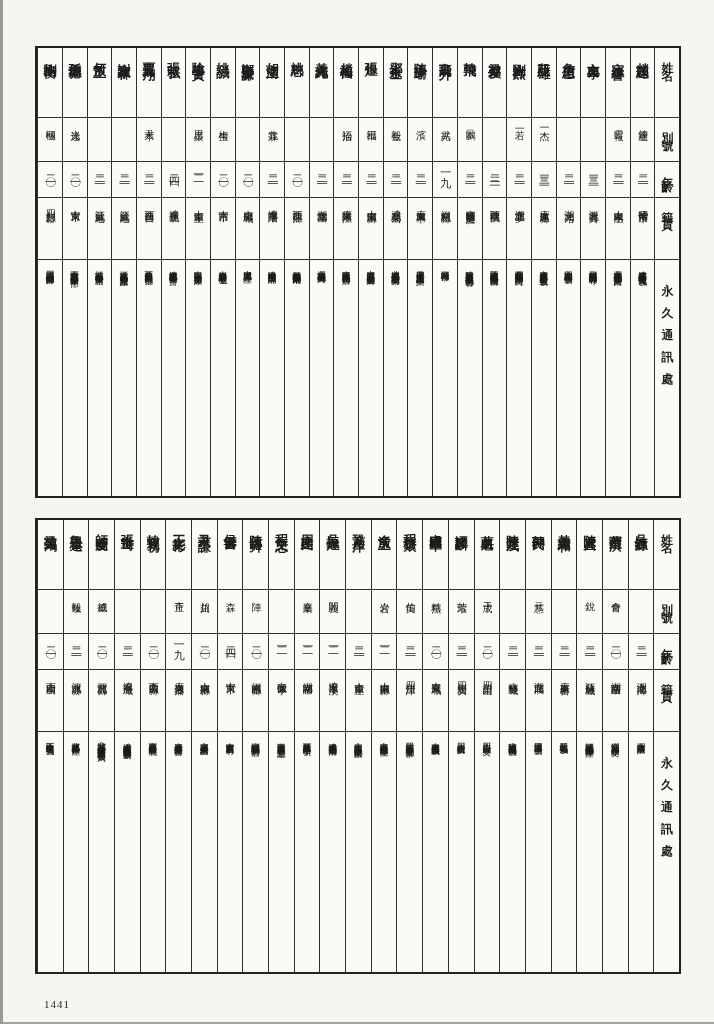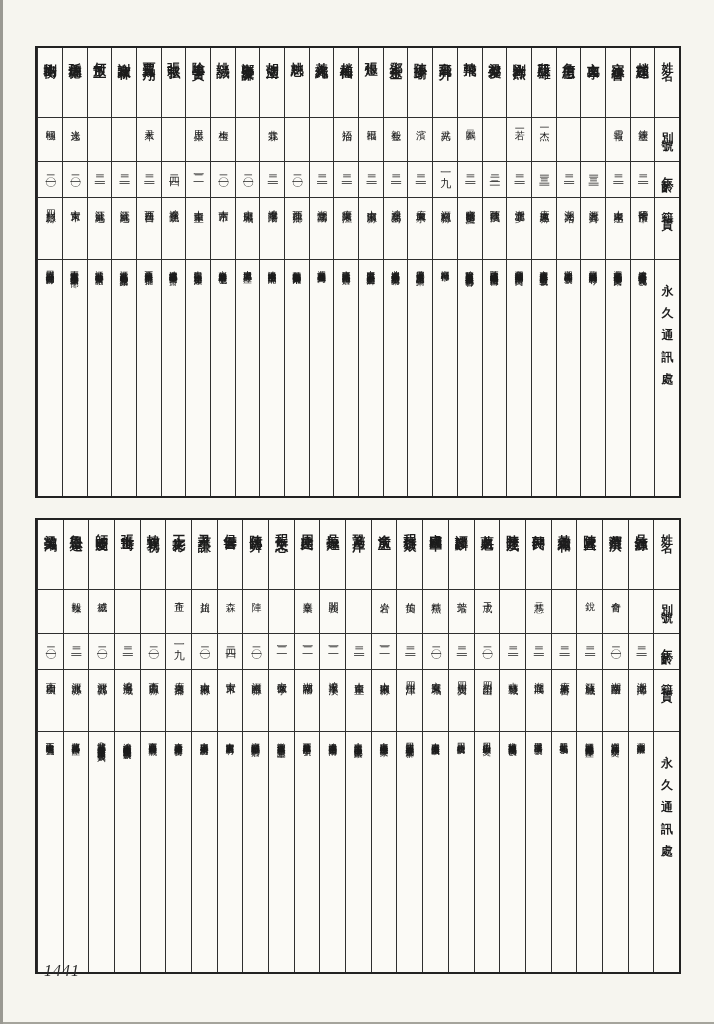--- a/index.html
+++ b/index.html
@@ -48,24 +48,23 @@
   .t-name{font-size:13px;font-weight:700;letter-spacing:2px;}
   .t-alias{font-size:10px;letter-spacing:1px;}
   .t-age{font-size:11px;letter-spacing:2px;}
   .t-native{font-size:10px;letter-spacing:1px;}
   .t-addr{font-size:8.5px;letter-spacing:0.5px;}
   .hcol .vtext{font-weight:700;}
   .h-sm{font-size:12px;letter-spacing:7px;}
   .h-age{font-size:12px;letter-spacing:5px;}
   .h-addr{font-size:12px;letter-spacing:22px;padding-top:10px;}
   .pageno{
-    position:absolute;left:44px;bottom:44px;
-    font-size:16px;letter-spacing:1px;color:#2a2a2a;
+    position:absolute;left:44px;bottom:14px;
+    font-size:11px;letter-spacing:1px;color:#2a2a2a;
     font-family:"Liberation Serif","DejaVu Serif",serif;
-    font-style:italic;
   }
 </style>
 </head>
 <body>
 
 <div class="sheet">
   <div class="content">
 
     <div class="dtable t-top" id="top-table">
       <div class="hcol">

